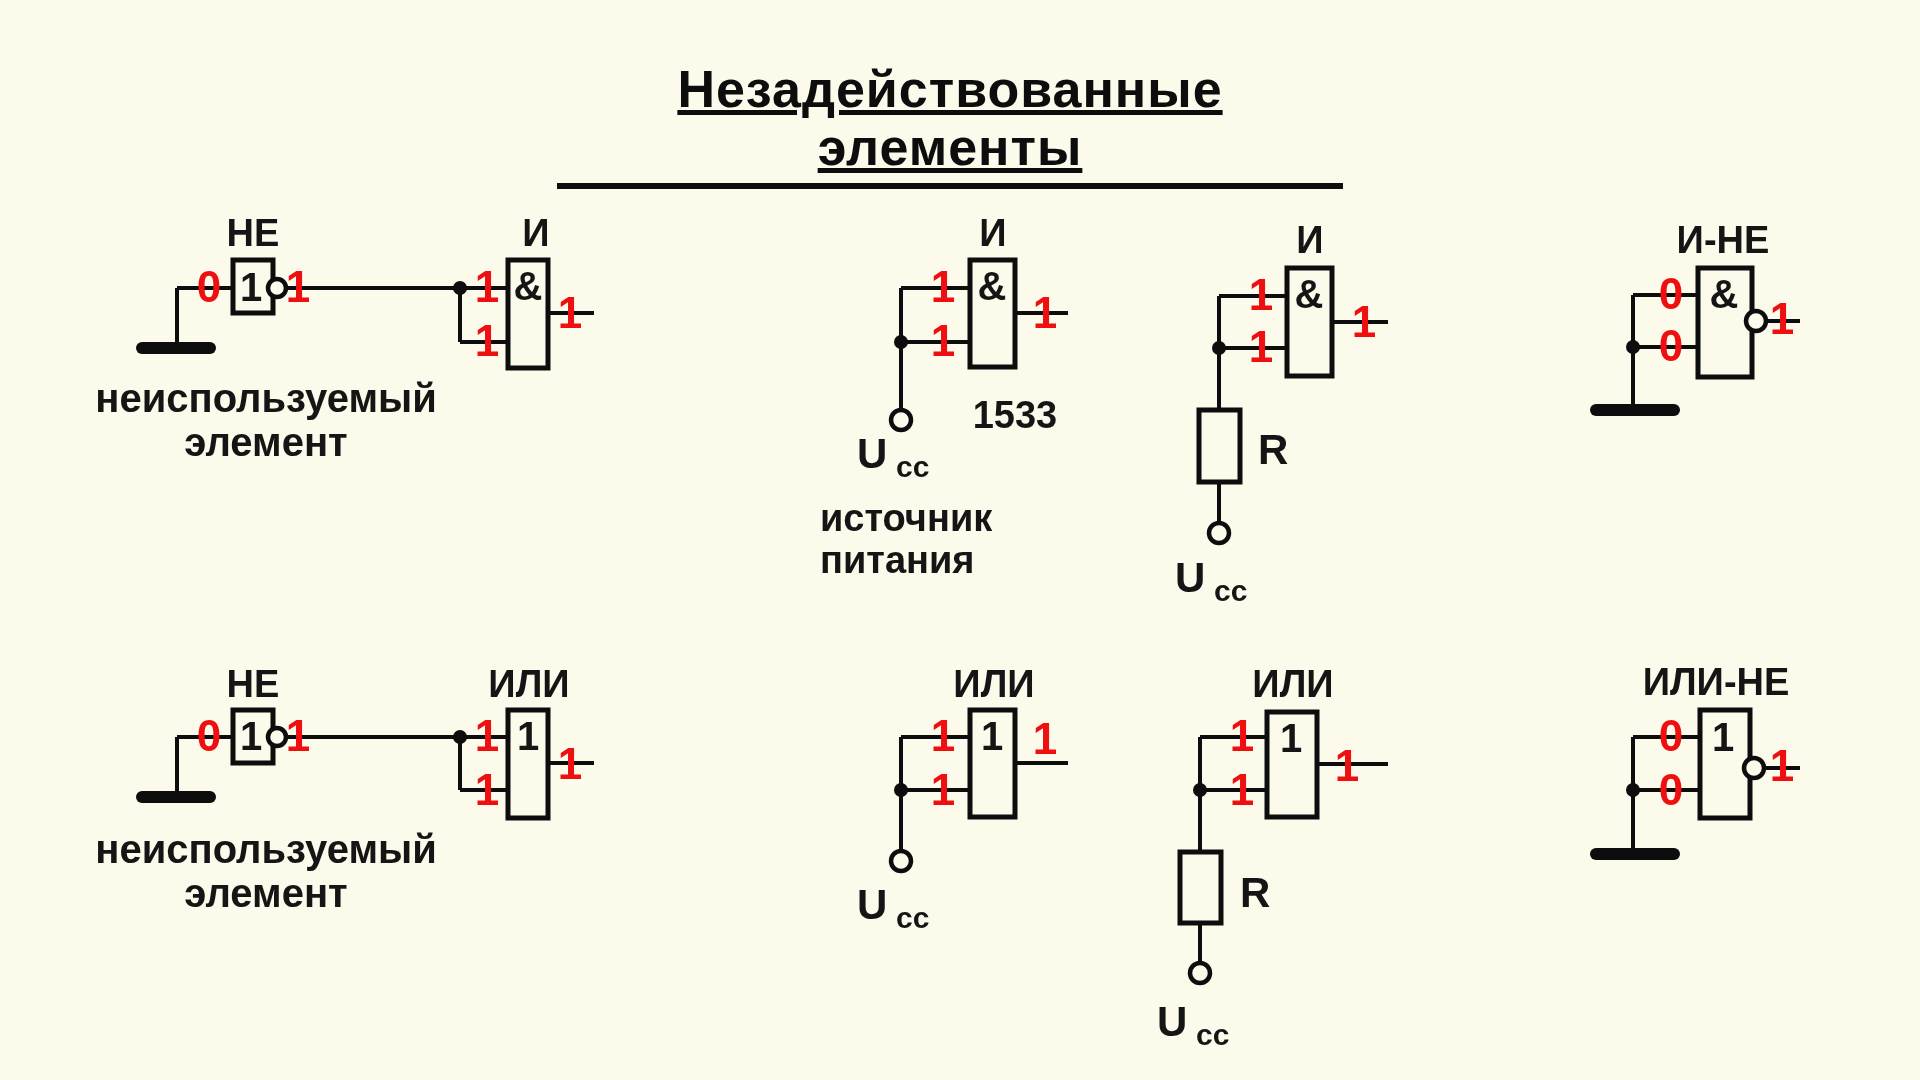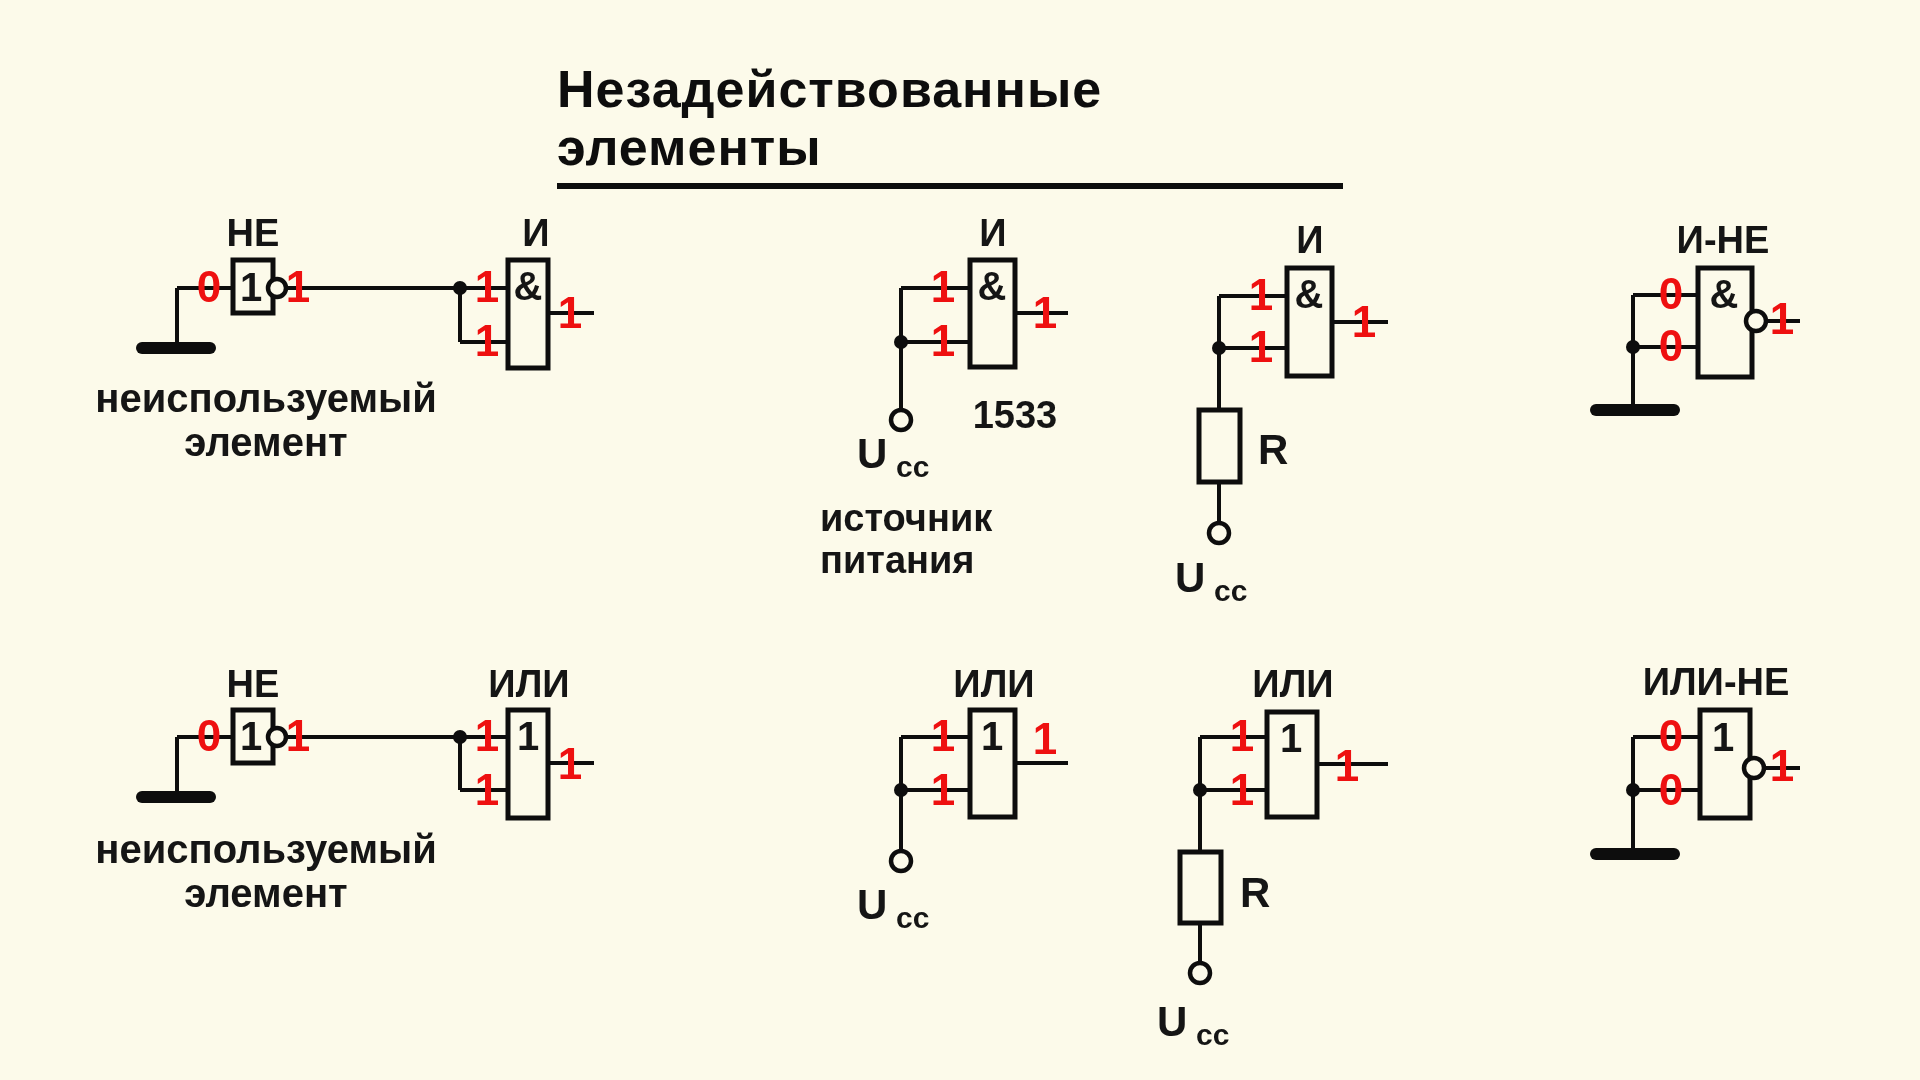--- a/index.html
+++ b/index.html
@@ -10,27 +10,29 @@
     height: 1080px;
     background: #fcfaea;
     overflow: hidden;
     font-family: "Liberation Sans", sans-serif;
   }
   .title {
     position: absolute;
     left: 557px;
     top: 60px;
     width: 786px;
+    text-align: center;
     font-size: 52px;
     font-weight: bold;
     color: #0d0d0d;
     letter-spacing: 1px;
     line-height: 1.12;
     padding-bottom: 7px;
     border-bottom: 6px solid #0d0d0d;
+    text-decoration: underline;
   }
   svg.diagram { position: absolute; left: 0; top: 0; }
   .wire  { stroke: #0d0d0d; stroke-width: 4; fill: none; }
   .thick { stroke: #0d0d0d; stroke-width: 12; stroke-linecap: round; fill: none; }
   .box   { fill: none; stroke: #0d0d0d; stroke-width: 5; }
   .dot   { fill: #0d0d0d; stroke: none; }
   .bubble, .term { fill: #fcfaea; stroke: #0d0d0d; stroke-width: 4.5; }
   text { font-family: "Liberation Sans", sans-serif; font-weight: bold; }
   .lbl { font-size: 38px; fill: #151515; text-anchor: middle; }
   .sym { font-size: 40px; fill: #151515; text-anchor: middle; }

